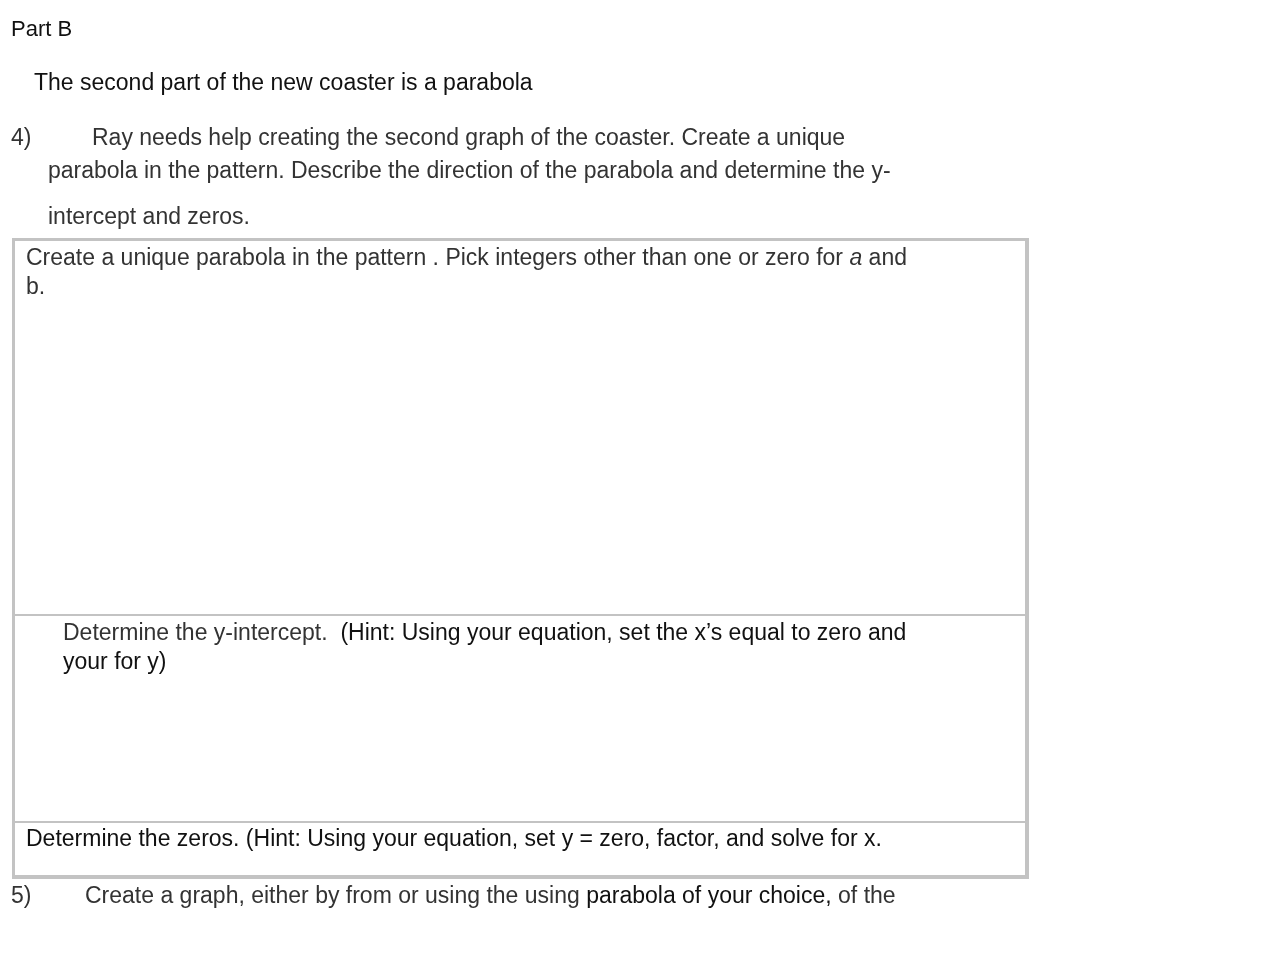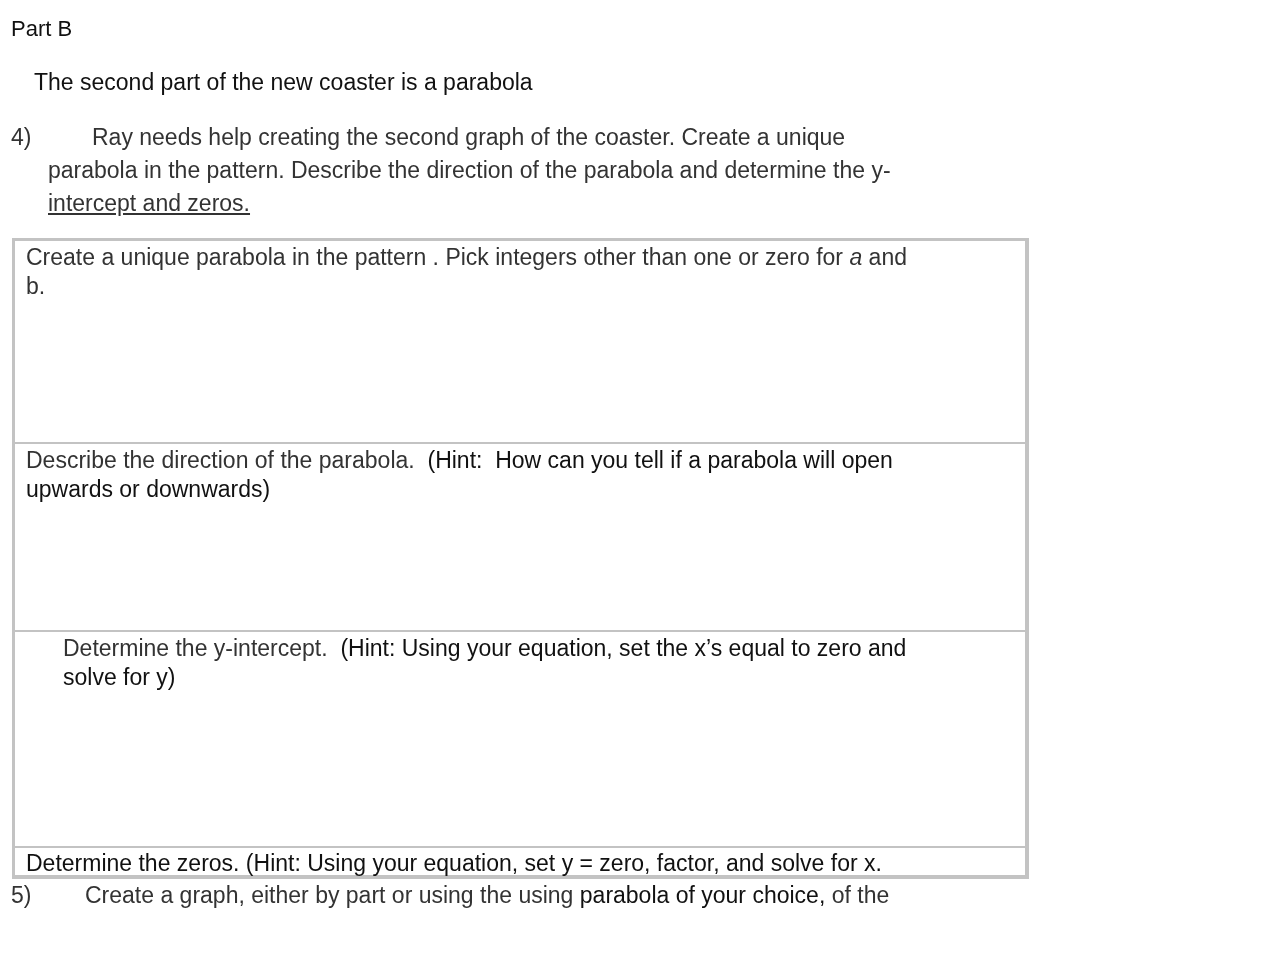--- a/index.html
+++ b/index.html
@@ -51,53 +51,49 @@
       left: 0; right: 0;
       box-sizing: border-box;
       padding: 2px 12px 0 11px;
       font-size: 23px;
       line-height: 29px;
       color: #333;
     }
     .row + .row { border-top: 2px solid #c3c3c3; }
     .row1 { top: 0; height: 201px; }
     .row2 { top: 201px; height: 174px; }
-    .row3 { top: 389px; height: 198px; padding-left: 48px; }
-    .row4 { top: 605px; height: 29px; padding-top: 1px; color: #111; }
+    .row3 { top: 373px; height: 198px; padding-left: 48px; }
+    .row4 { top: 580px; height: 29px; padding-top: 1px; color: #111; }
     .dark { color: #111; }
     .em { font-style: italic; }
   </style>
 </head>
 <body>
 
 <div class="abs part-title">Part B</div>
 
 <div class="abs intro">The second part of the new coaster is a parabola</div>
 
 <div class="abs q-block q4">
   <span class="num">4)</span>
   <span class="line" style="left:81px; top:0;">Ray needs help creating the second graph of the coaster. Create a unique</span>
   <span class="line" style="left:37px; top:33px;">parabola in the pattern. Describe the direction of the parabola and determine the y-</span>
-  <span class="line" style="left:37px; top:66px;text-decoration:underline;">intercept and zeros.</span>
+  <span class="line" style="left:37px; top:79px;">intercept and zeros.</span>
 </div>
 
 <div class="abs table">
   <div class="row row1">
     <span>Create a unique parabola in the pattern .  Pick integers other than one or zero for </span><span class="em">a</span><span> and</span><br>
     <span>b.</span>
   </div>
-  <div class="row row2">
-    <span>Describe the direction of the parabola.</span><span class="dark" style="white-space:pre">  (Hint:  How can you tell if a parabola will open</span><br>
-    <span class="dark">upwards or downwards)</span>
-  </div>
   <div class="row row3">
     <span>Determine the y-intercept.</span><span class="dark" style="white-space:pre">  (Hint: Using your equation, set the x’s equal to zero and</span><br>
-    <span class="dark">solve for y)</span>
+    <span class="dark">your for y)</span>
   </div>
   <div class="row row4">
     <span>Determine the zeros. (Hint:  Using your equation, set y = zero, factor, and solve for x.</span>
   </div>
 </div>
 
 <div class="abs q-block q5">
   <span class="num">5)</span>
-  <span class="line" style="left:74px; top:0;"><span>Create a graph, either by part or using the using </span><span class="dark">parabola of your choice,</span><span> of the</span></span>
+  <span class="line" style="left:74px; top:0;"><span>Create a graph, either by from or using the using </span><span class="dark">parabola of your choice,</span><span> of the</span></span>
 </div>
 
 </body></html>

